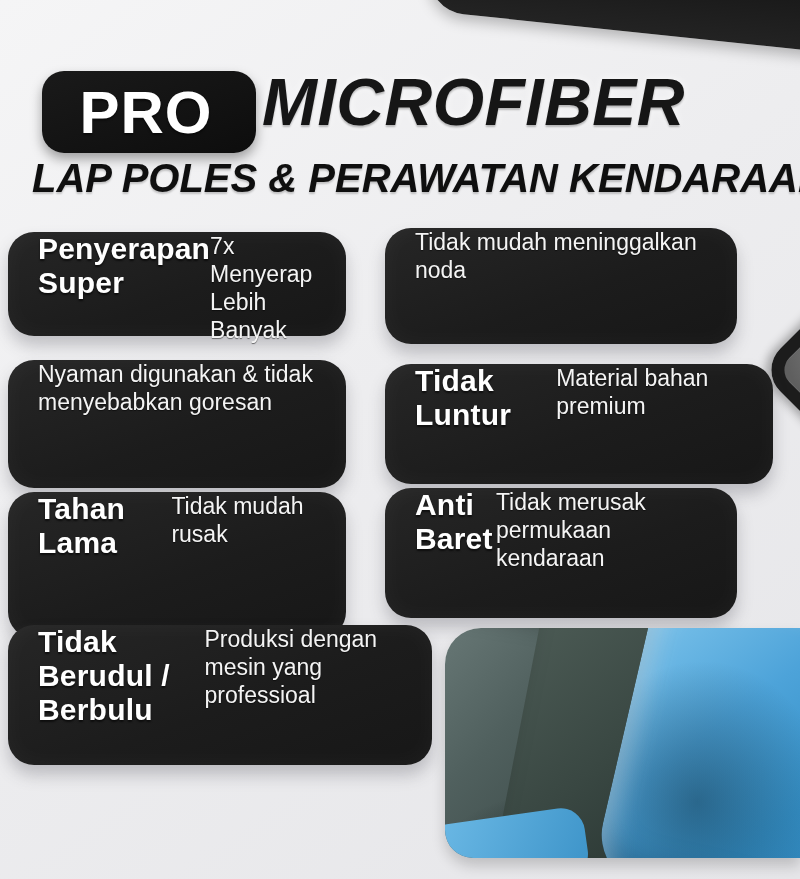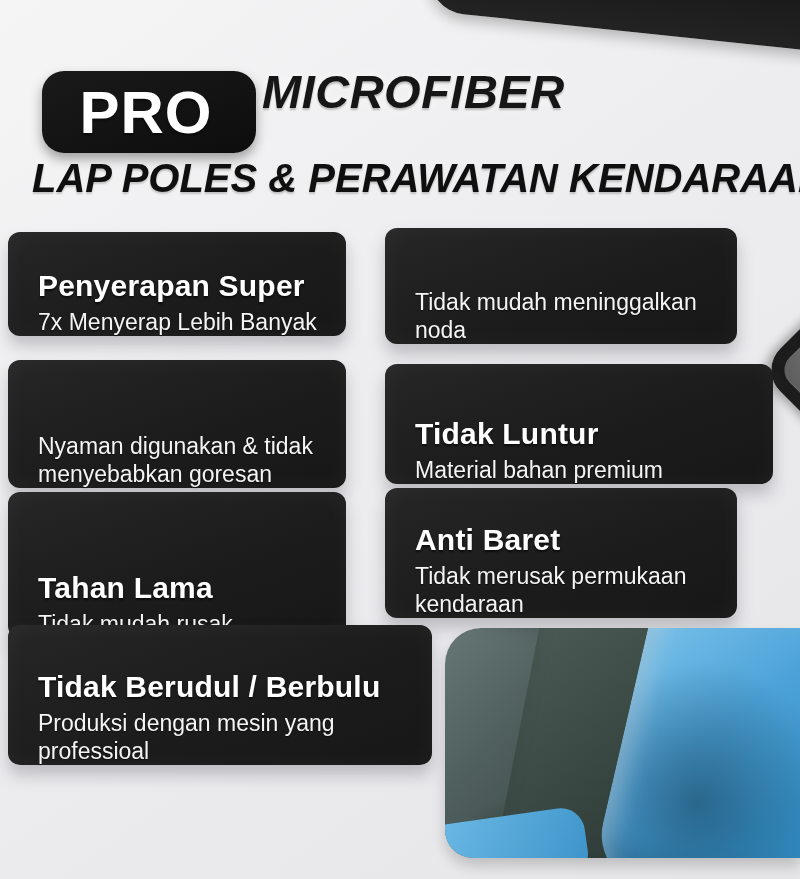--- a/index.html
+++ b/index.html
@@ -51,43 +51,43 @@
   .pro-badge span {
     font-weight: bold;
     font-size: 60px; color: #ffffff; letter-spacing: 1px;
     text-shadow: 0 2px 2px rgba(0,0,0,0.5);
     padding-right: 6px;
   }
   .brand-title {
     position: absolute;
     left: 262px; top: 64px;
     font-style: italic; font-weight: bold;
-    font-size: 47px; letter-spacing: 0.5px;
+    font-size: 66px; letter-spacing: 0.5px;
     color: #161616;
     text-shadow: 0 2px 2px rgba(0,0,0,0.25), 0 0 10px rgba(255,255,255,0.7);
     white-space: nowrap;
   }
   .tagline {
     position: absolute;
     left: 32px; top: 156px;
     font-style: italic; font-weight: bold;
     font-size: 40px; letter-spacing: 0px;
     color: #0f0f0f;
     text-shadow: 0 2px 2px rgba(0,0,0,0.2);
     white-space: nowrap;
   }
 
   
   .card {
     position: absolute;
     box-sizing: border-box;
     background: linear-gradient(160deg, #262626 0%, #1c1c1c 55%, #171717 100%);
-    border-radius: 12px;
+    border-radius: 26px;
     color: #ffffff;
-    display: flex; flex-direction: column; justify-content: flex-end;
+    display: flex; flex-direction: row; justify-content: flex-start;
     padding: 0 26px 0 30px;
     box-shadow: 0 10px 16px rgba(70,70,80,0.28), inset 0 0 26px rgba(255,255,255,0.04);
   }
   .card h2 {
     margin: 0 0 5px 0;
     font-size: 30px; font-weight: bold; letter-spacing: 0.2px;
     text-shadow: 0 2px 2px rgba(0,0,0,0.6);
   }
   .card p {
     margin: 0;

